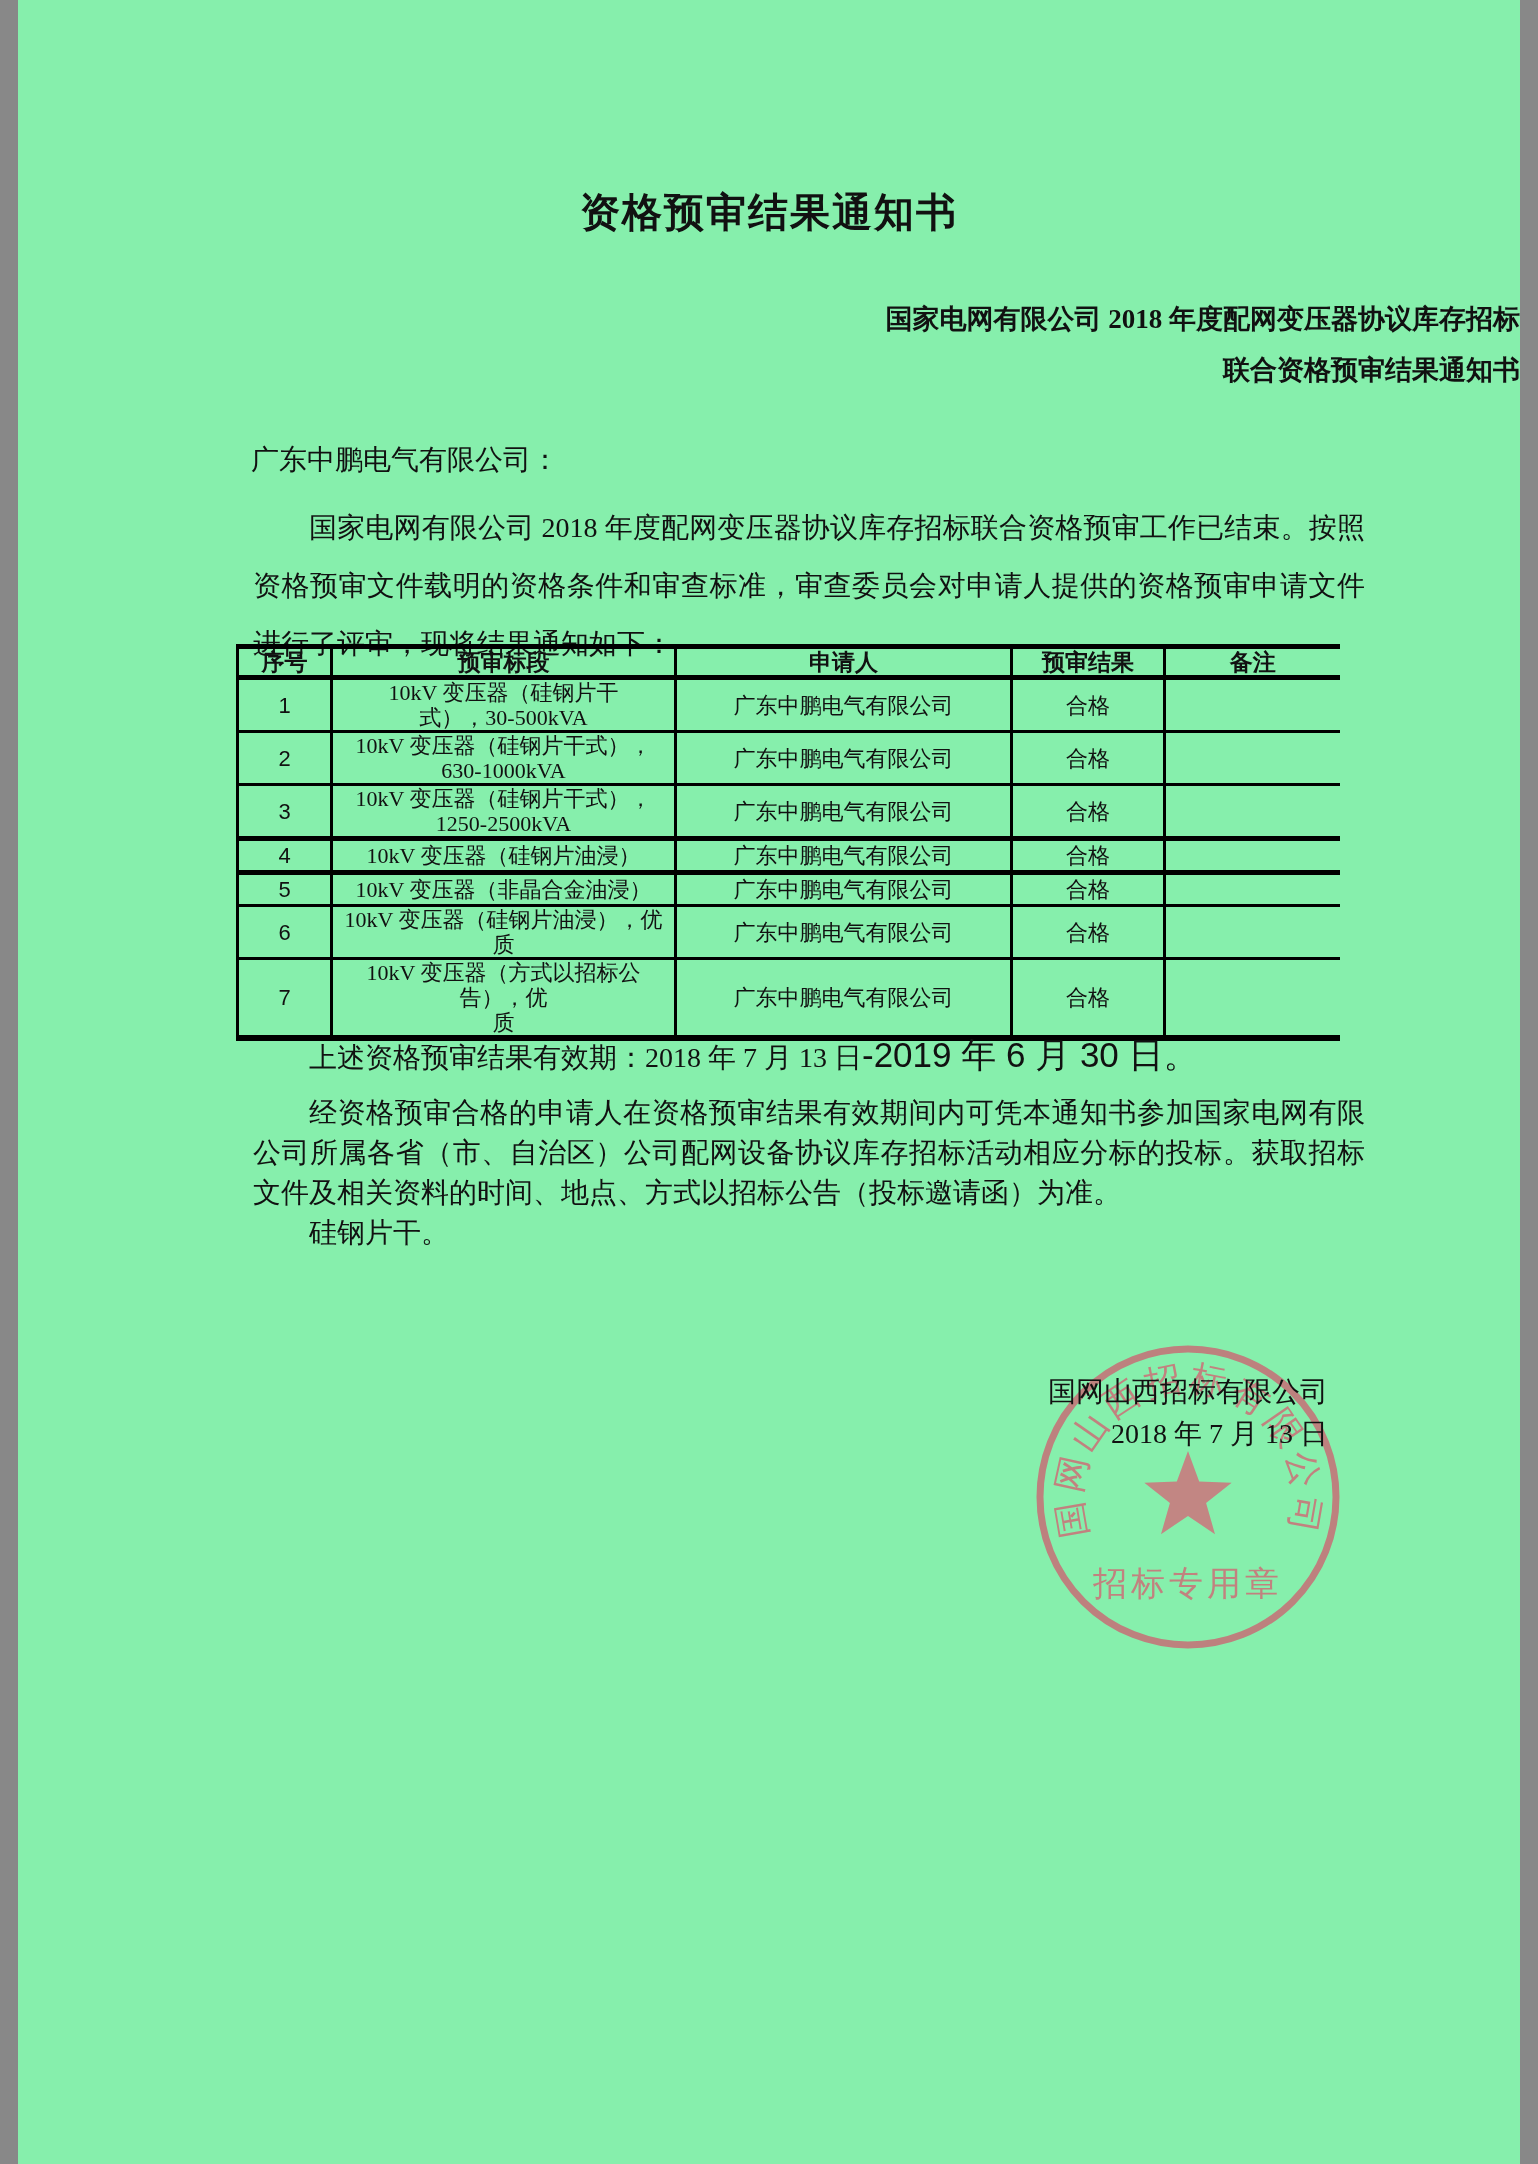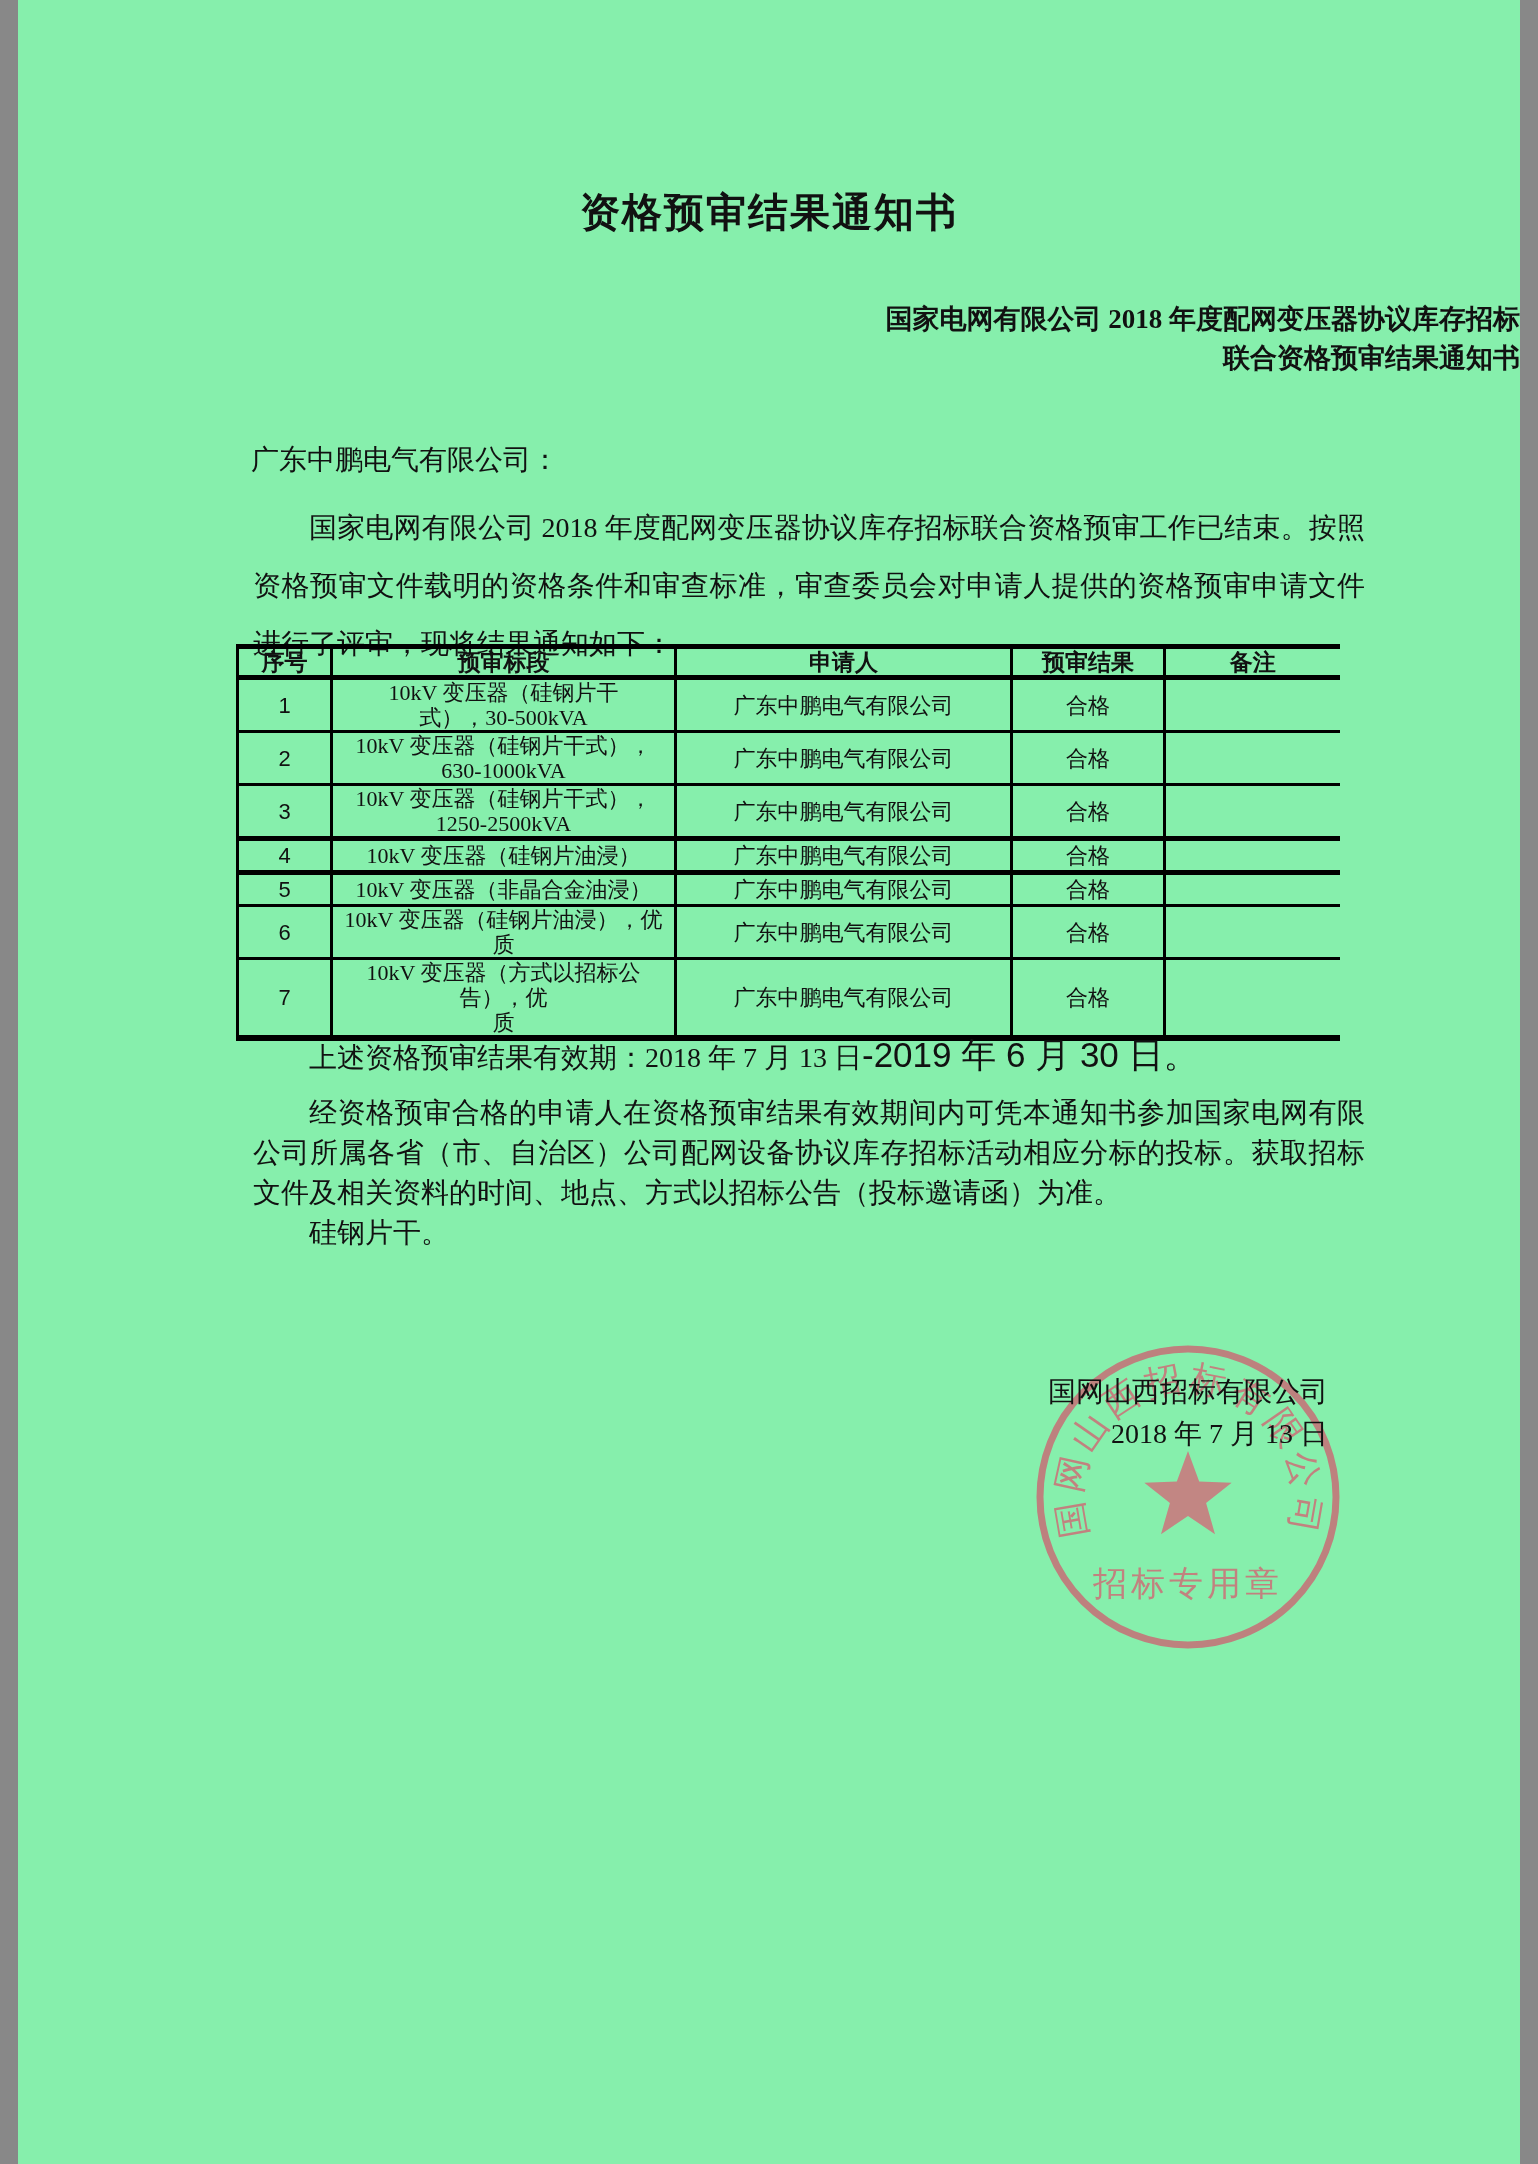--- a/index.html
+++ b/index.html
@@ -22,21 +22,21 @@
     font-size:40px; line-height:48px;
     letter-spacing:2px;
   }
   .doc-subtitle {
     left:0; right:0;
     text-align:right;
     font-weight:bold;
     font-size:27px; line-height:32px;
   }
   .subtitle-1 { top:303px; }
-  .subtitle-2 { top:342px; }
+  .subtitle-2 { top:354px; }
 
   .salutation {
     left:233px; top:443px;
     font-size:28px; line-height:34px;
   }
   .para {
     left:235px; width:1112px;
     font-size:28px;
     text-align:justify;
   }

